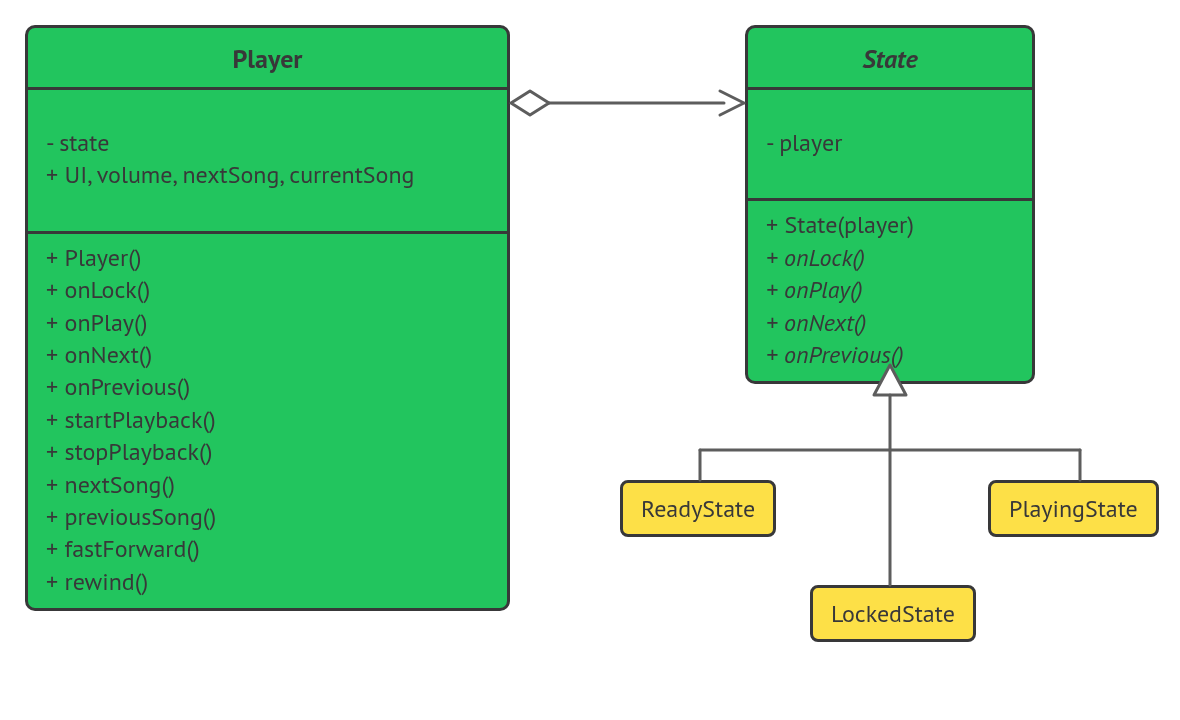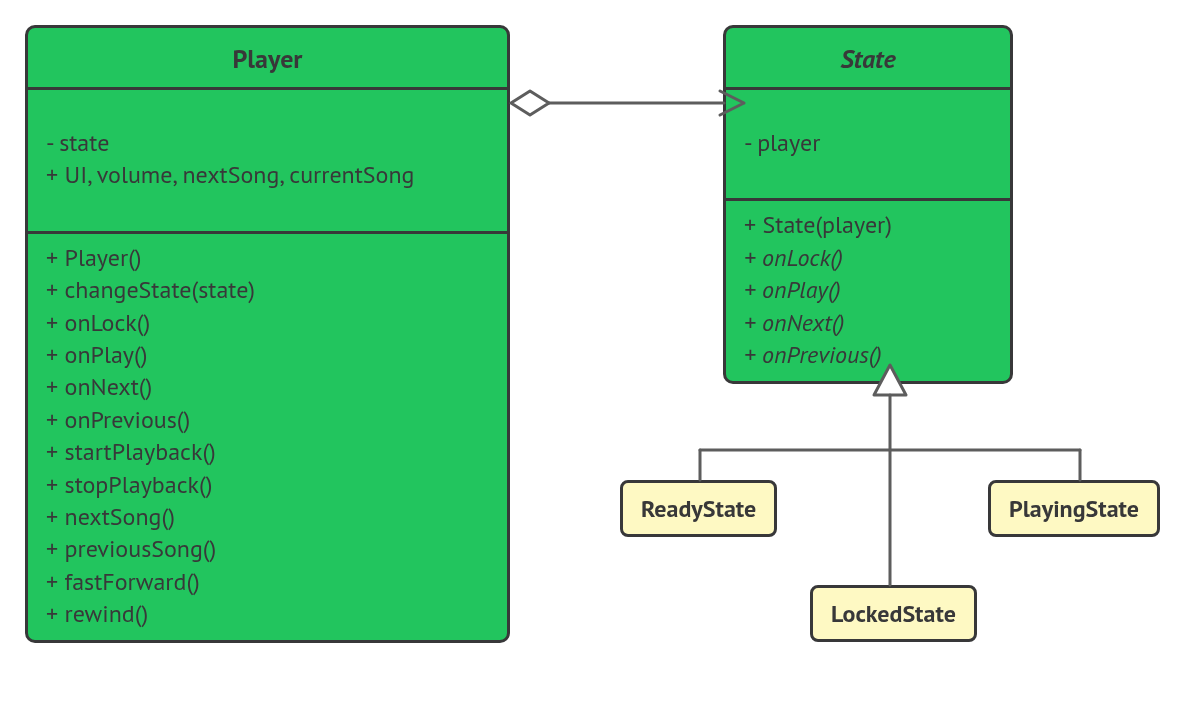--- a/index.html
+++ b/index.html
@@ -37,24 +37,24 @@
     padding: 8px 18px 10px 18px;
     font-size: 24px;
     line-height: 1.35;
     margin-top: 29px;
   }
   .section + .section { border-top: 3px solid #383839; }
   .row { white-space: nowrap; }
   .row.italic { font-style: italic; }
   .mini {
     position: absolute;
-    background: #fef9c3;
+    background: #fde047;
     border: 3px solid #383839;
     border-radius: 8px;
-    font-weight: 700;
+    font-weight: 400;
     font-size: 24px;
     padding: 10px 18px;
     text-align: center;
     box-sizing: border-box;
   }
   svg.overlay {
     position: absolute;
     left: 0;
     top: 0;
     width: 1180px;
@@ -68,35 +68,34 @@
 <div class="canvas">
 
   <div class="class-box" style="left:25px; top:25px; width:485px;">
     <div class="title">Player</div>
     <div class="section">
       <div class="row">- state</div>
       <div class="row">+ UI, volume, nextSong, currentSong</div>
     </div>
     <div class="section">
       <div class="row">+ Player()</div>
-      <div class="row">+ changeState(state)</div>
       <div class="row">+ onLock()</div>
       <div class="row">+ onPlay()</div>
       <div class="row">+ onNext()</div>
       <div class="row">+ onPrevious()</div>
       <div class="row">+ startPlayback()</div>
       <div class="row">+ stopPlayback()</div>
       <div class="row">+ nextSong()</div>
       <div class="row">+ previousSong()</div>
       <div class="row">+ fastForward()</div>
       <div class="row">+ rewind()</div>
     </div>
   </div>
 
-  <div class="class-box" style="left:723px; top:25px; width:290px;">
+  <div class="class-box" style="left:745px; top:25px; width:290px;">
     <div class="title abstract">State</div>
     <div class="section">
       <div class="row">- player</div>
     </div>
     <div class="section">
       <div class="row">+ State(player)</div>
       <div class="row italic">+ onLock()</div>
       <div class="row italic">+ onPlay()</div>
       <div class="row italic">+ onNext()</div>
       <div class="row italic">+ onPrevious()</div>

